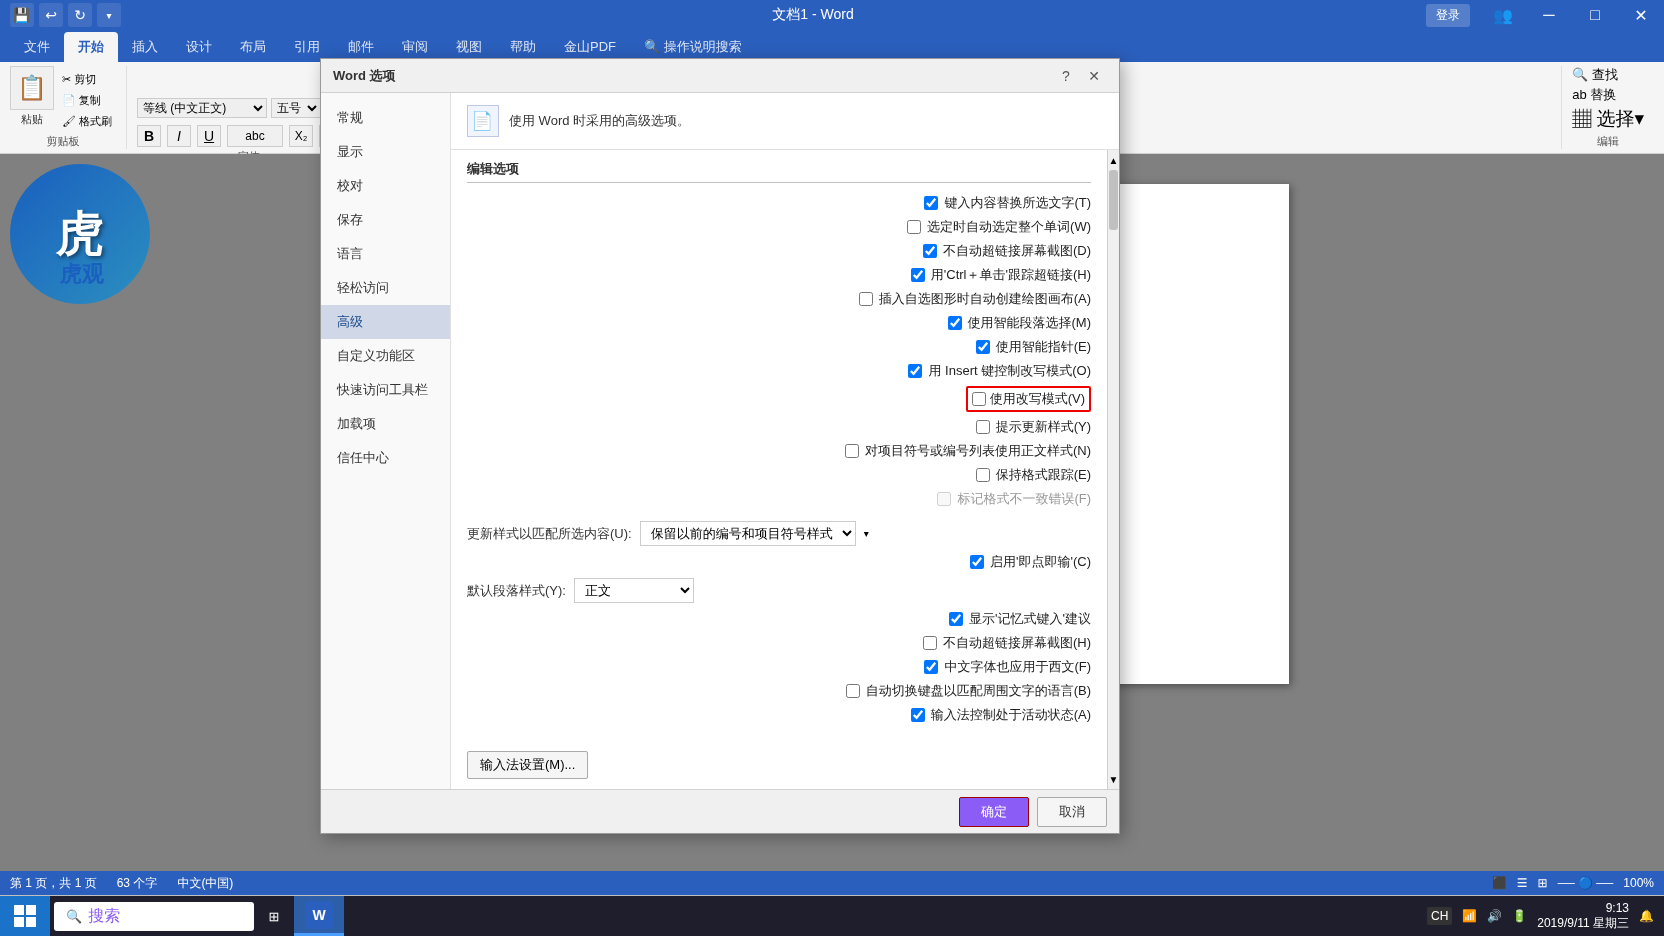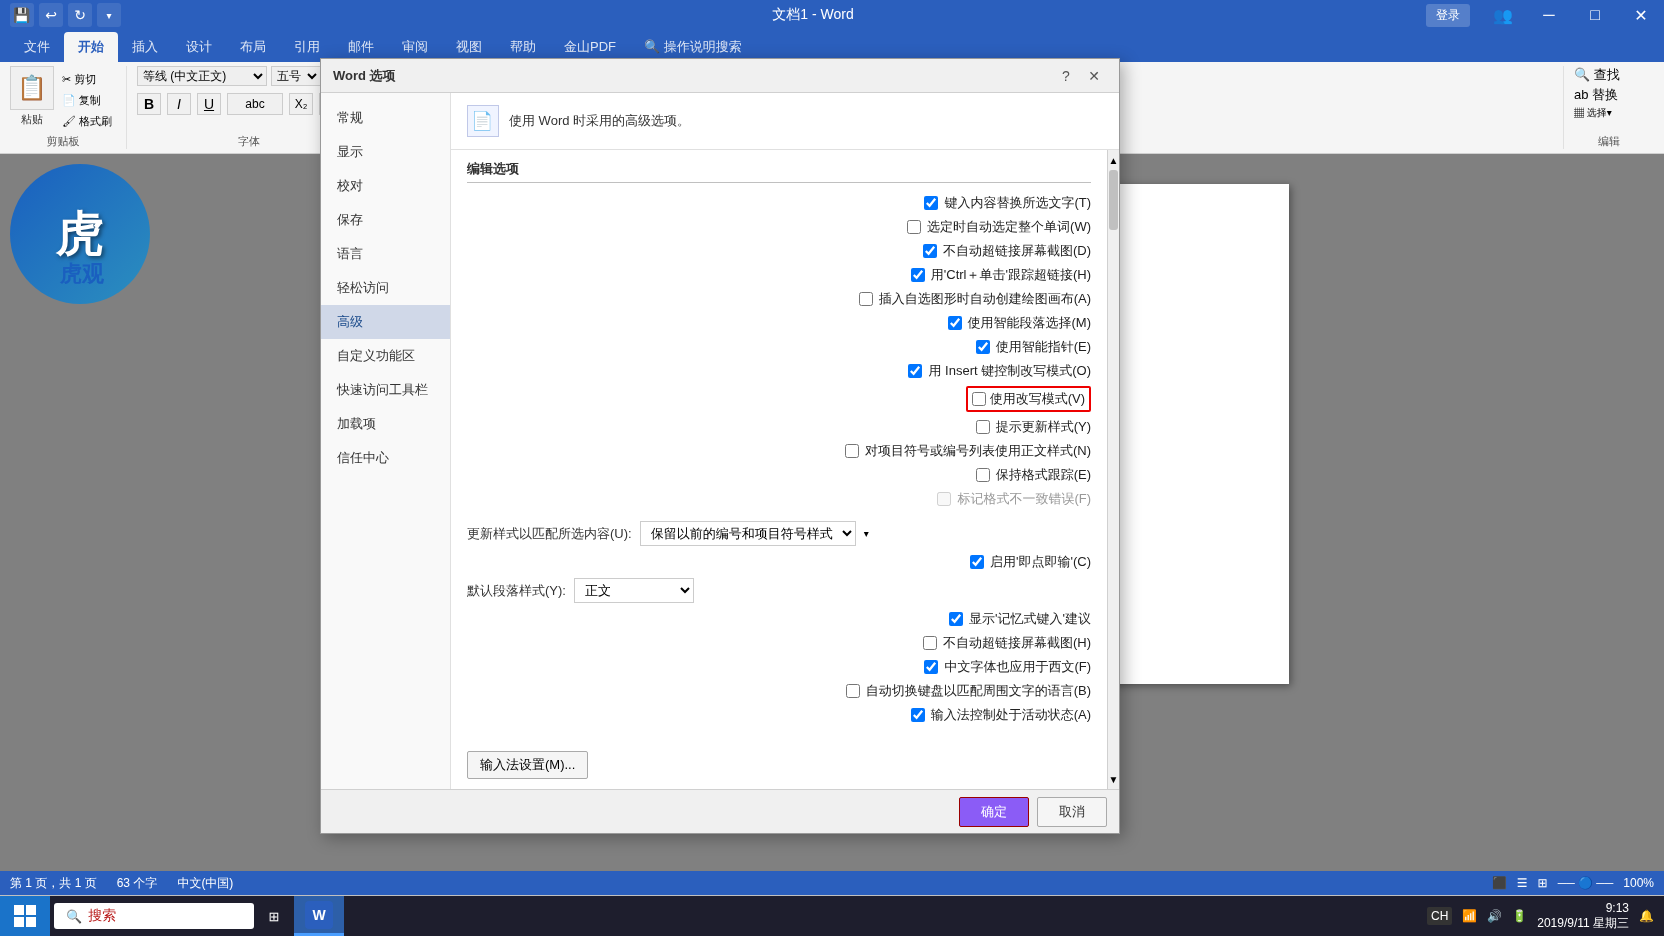--- a/index.html
+++ b/index.html
@@ -144,21 +144,21 @@
         <div style="display:flex;flex-direction:column;gap:2px;margin-top:4px;">
           <div style="font-size:11px;cursor:pointer;padding:2px 4px;">✂ 剪切</div>
           <div style="font-size:11px;cursor:pointer;padding:2px 4px;">📄 复制</div>
           <div style="font-size:11px;cursor:pointer;padding:2px 4px;">🖌 格式刷</div>
         </div>
       </div>
       <div class="ribbon-group-label">剪贴板</div>
     </div>
 
     <div class="ribbon-group" style="min-width:200px;">
-      <div class="ribbon-group-content" style="flex-direction:column;">
+      <div class="ribbon-group-content" style="flex-direction:column;margin-top:32px;">
         <div style="display:flex;align-items:center;gap:4px;margin-bottom:3px;">
           <select style="font-size:12px;border:1px solid #ccc;padding:1px;width:130px;">
             <option>等线 (中文正文)</option>
           </select>
           <select style="font-size:12px;border:1px solid #ccc;padding:1px;width:50px;">
             <option>五号</option>
           </select>
           <span style="font-size:11px;cursor:pointer;">A+</span>
           <span style="font-size:11px;cursor:pointer;">A-</span>
         </div>
@@ -193,21 +193,21 @@
         <div style="padding:4px 10px;border:1px solid transparent;background:transparent;font-size:13px;cursor:pointer;">标题</div>
         <div style="padding:4px 10px;border:1px solid transparent;background:transparent;font-size:13px;cursor:pointer;">不明显强调</div>
       </div>
       <div class="ribbon-group-label">样式</div>
     </div>
 
     <div class="ribbon-group" style="border-right:none;min-width:80px;">
       <div class="ribbon-group-content" style="flex-direction:column;gap:2px;">
         <div style="display:flex;align-items:center;gap:4px;cursor:pointer;font-size:13px;">🔍 查找</div>
         <div style="display:flex;align-items:center;gap:4px;cursor:pointer;font-size:13px;">ab 替换</div>
-        <div style="display:flex;align-items:center;gap:4px;cursor:pointer;font-size:10px;">▦ 选择▾</div>
+        <div style="display:flex;align-items:center;gap:4px;cursor:pointer;font-size:19px;">▦ 选择▾</div>
       </div>
       <div class="ribbon-group-label">编辑</div>
     </div>
   </div>
 
   <div class="doc-area">
 
     <div style="position:absolute;top:0;left:0;width:320px;height:220px;z-index:5;">
       <div style="position:absolute;top:10px;left:10px;width:140px;height:140px;border-radius:50%;background:linear-gradient(135deg,#1a5fbf,#2b8fbf);display:flex;align-items:center;justify-content:center;overflow:hidden;">
         <div style="color:white;font-size:48px;font-weight:bold;line-height:1;text-shadow:2px 2px 4px rgba(0,0,0,0.5);">虎</div>
@@ -407,21 +407,21 @@
     <svg class="taskbar-start-icon" viewBox="0 0 24 24" fill="white">
       <rect x="1" y="1" width="10" height="10"></rect>
         <rect x="13" y="1" width="10" height="10"></rect>
       <rect x="1" y="13" width="10" height="10"></rect>
         <rect x="13" y="13" width="10" height="10"></rect>
     </svg>
   </div>
 
   <div style="background:white;margin-left:4px;padding:4px 12px;border-radius:3px;display:flex;align-items:center;gap:6px;width:200px;cursor:pointer;">
     <span>🔍</span>
-    <span style="font-size:14px;color:#b91c1c;">搜索</span>
+    <span style="font-size:16px;color:#8b5cf6;">搜索</span>
   </div>
 
   <div style="width:40px;height:40px;display:flex;align-items:center;justify-content:center;cursor:pointer;color:white;">⊞</div>
 
   <div class="taskbar-app">
     <div class="taskbar-app-icon">W</div>
   </div>
 
   <div class="taskbar-right">
     <span style="cursor:pointer;background:#333;padding:2px 4px;border-radius:2px;">CH</span>

